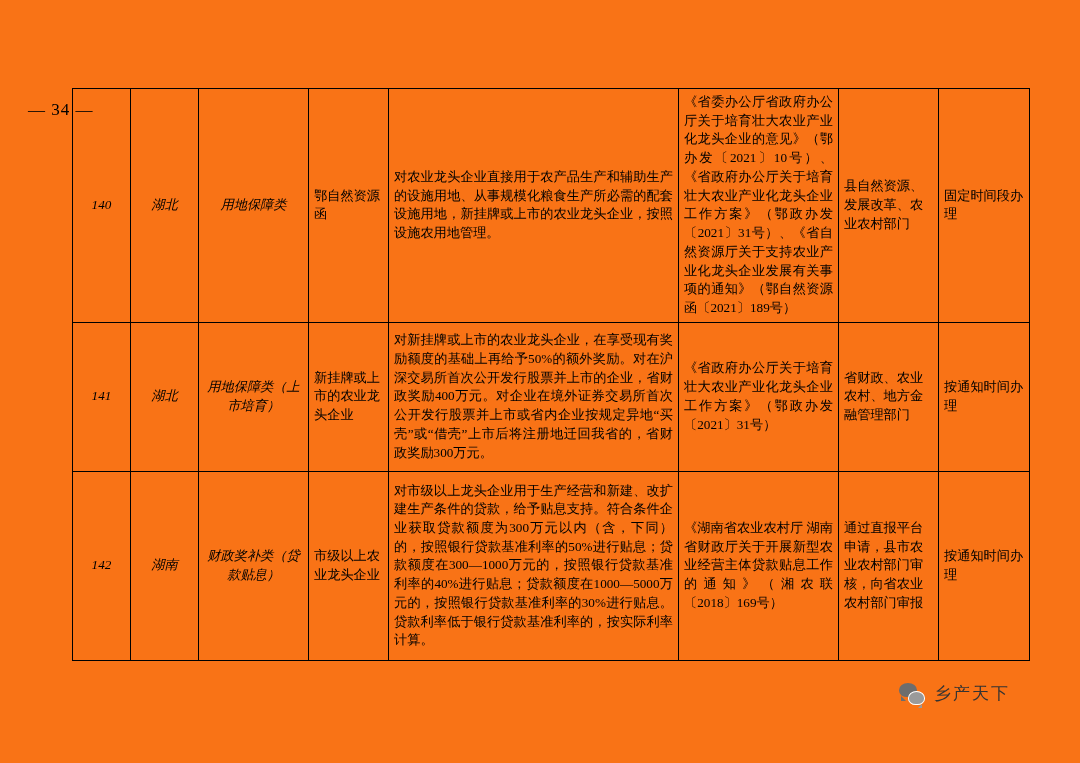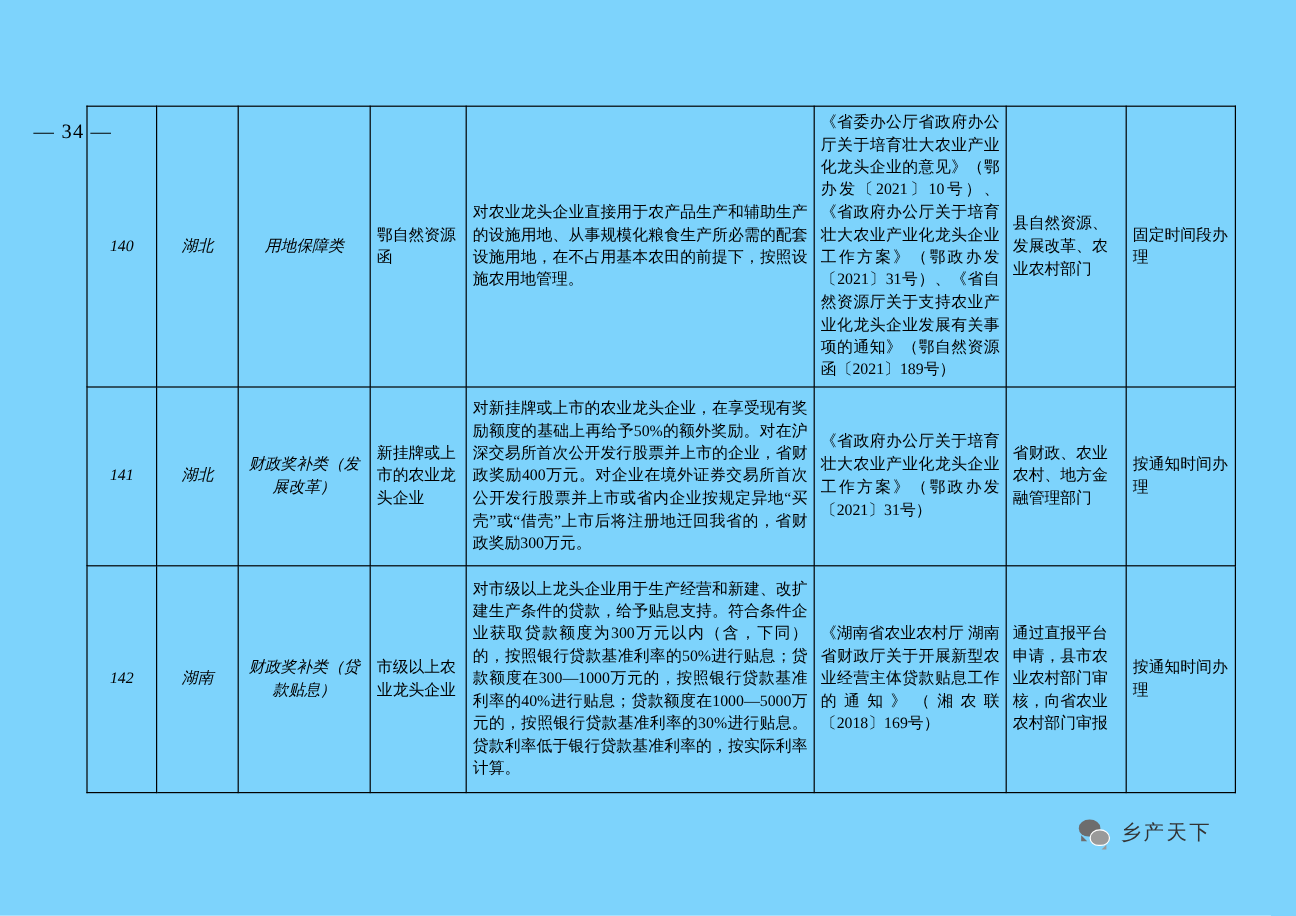--- a/index.html
+++ b/index.html
@@ -14,21 +14,21 @@
     font-family: "Liberation Serif", "DejaVu Serif", serif;
     color: #000000;
     overflow: hidden;
   }
 
   .page {
     position: absolute;
     left: 0; top: 0;
     width: 1080px;
     height: 763px;
-    background: #7dd3fc;
+    background: #f97316;
   }
 
   
   .page-number {
     position: absolute;
     left: 28px;
     top: 100px;
     font-size: 17px;
     letter-spacing: 1px;
     font-family: "Liberation Serif", "DejaVu Serif", serif;
@@ -158,29 +158,29 @@
           <col class="c-basis">
           <col class="c-dept">
           <col class="c-time">
       </colgroup>
       <tbody>
         <tr class="row-140">
           <td class="cell-center cell-id">140</td>
           <td class="cell-center">湖北</td>
           <td class="cell-center">用地保障类</td>
           <td class="cell-small">鄂自然资源函</td>
-          <td class="cell-justify">对农业龙头企业直接用于农产品生产和辅助生产的设施用地、从事规模化粮食生产所必需的配套设施用地，在不占用基本农田的前提下，按照设施农用地管理。</td>
+          <td class="cell-justify">对农业龙头企业直接用于农产品生产和辅助生产的设施用地、从事规模化粮食生产所必需的配套设施用地，新挂牌或上市的农业龙头企业，按照设施农用地管理。</td>
           <td class="cell-justify cell-small">《省委办公厅省政府办公厅关于培育壮大农业产业化龙头企业的意见》（鄂办发〔2021〕10号）、《省政府办公厅关于培育壮大农业产业化龙头企业工作方案》（鄂政办发〔2021〕31号）、《省自然资源厅关于支持农业产业化龙头企业发展有关事项的通知》（鄂自然资源函〔2021〕189号）</td>
           <td class="cell-small">县自然资源、发展改革、农业农村部门</td>
           <td class="cell-small">固定时间段办理</td>
         </tr>
         <tr class="row-141">
           <td class="cell-center cell-id">141</td>
           <td class="cell-center">湖北</td>
-          <td class="cell-center">财政奖补类（发展改革）</td>
+          <td class="cell-center">用地保障类（上市培育）</td>
           <td class="cell-small">新挂牌或上市的农业龙头企业</td>
           <td class="cell-justify">对新挂牌或上市的农业龙头企业，在享受现有奖励额度的基础上再给予50%的额外奖励。对在沪深交易所首次公开发行股票并上市的企业，省财政奖励400万元。对企业在境外证券交易所首次公开发行股票并上市或省内企业按规定异地“买壳”或“借壳”上市后将注册地迁回我省的，省财政奖励300万元。</td>
           <td class="cell-justify cell-small">《省政府办公厅关于培育壮大农业产业化龙头企业工作方案》（鄂政办发〔2021〕31号）</td>
           <td class="cell-small">省财政、农业农村、地方金融管理部门</td>
           <td class="cell-small">按通知时间办理</td>
         </tr>
         <tr class="row-142">
           <td class="cell-center cell-id">142</td>
           <td class="cell-center">湖南</td>
           <td class="cell-center">财政奖补类（贷款贴息）</td>

